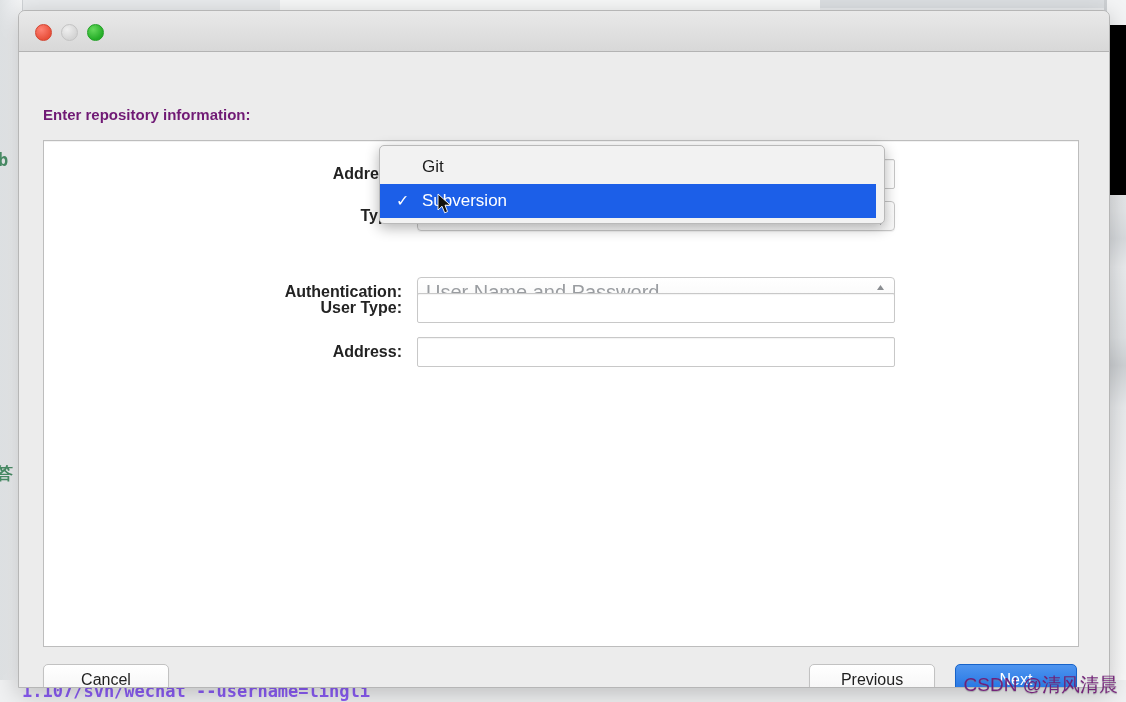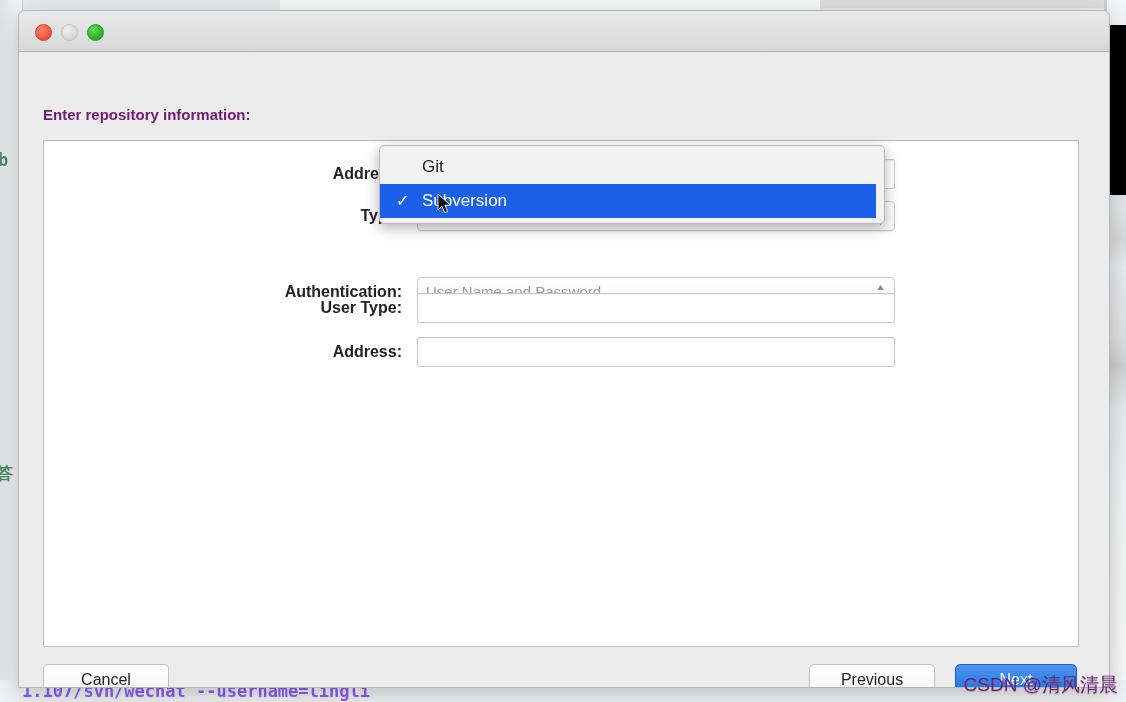--- a/index.html
+++ b/index.html
@@ -200,21 +200,21 @@
     line-height: 28px;
     overflow: hidden;
     white-space: nowrap;
   }
 
   .popup-button {
     background: linear-gradient(to bottom, #ffffff, #f7f7f7);
     border: 1px solid #c8c8c8;
     border-radius: 4px;
     box-shadow: 0 1px 1px rgba(0,0,0,.06);
-    font-size: 15px;
+    font-size: 20px;
     color: #9a9da1;
     padding: 0 8px;
     line-height: 28px;
     position: relative;
     white-space: nowrap;
     overflow: hidden;
   }
   .stepper-icon {
     position: absolute;
     right: 8px;

